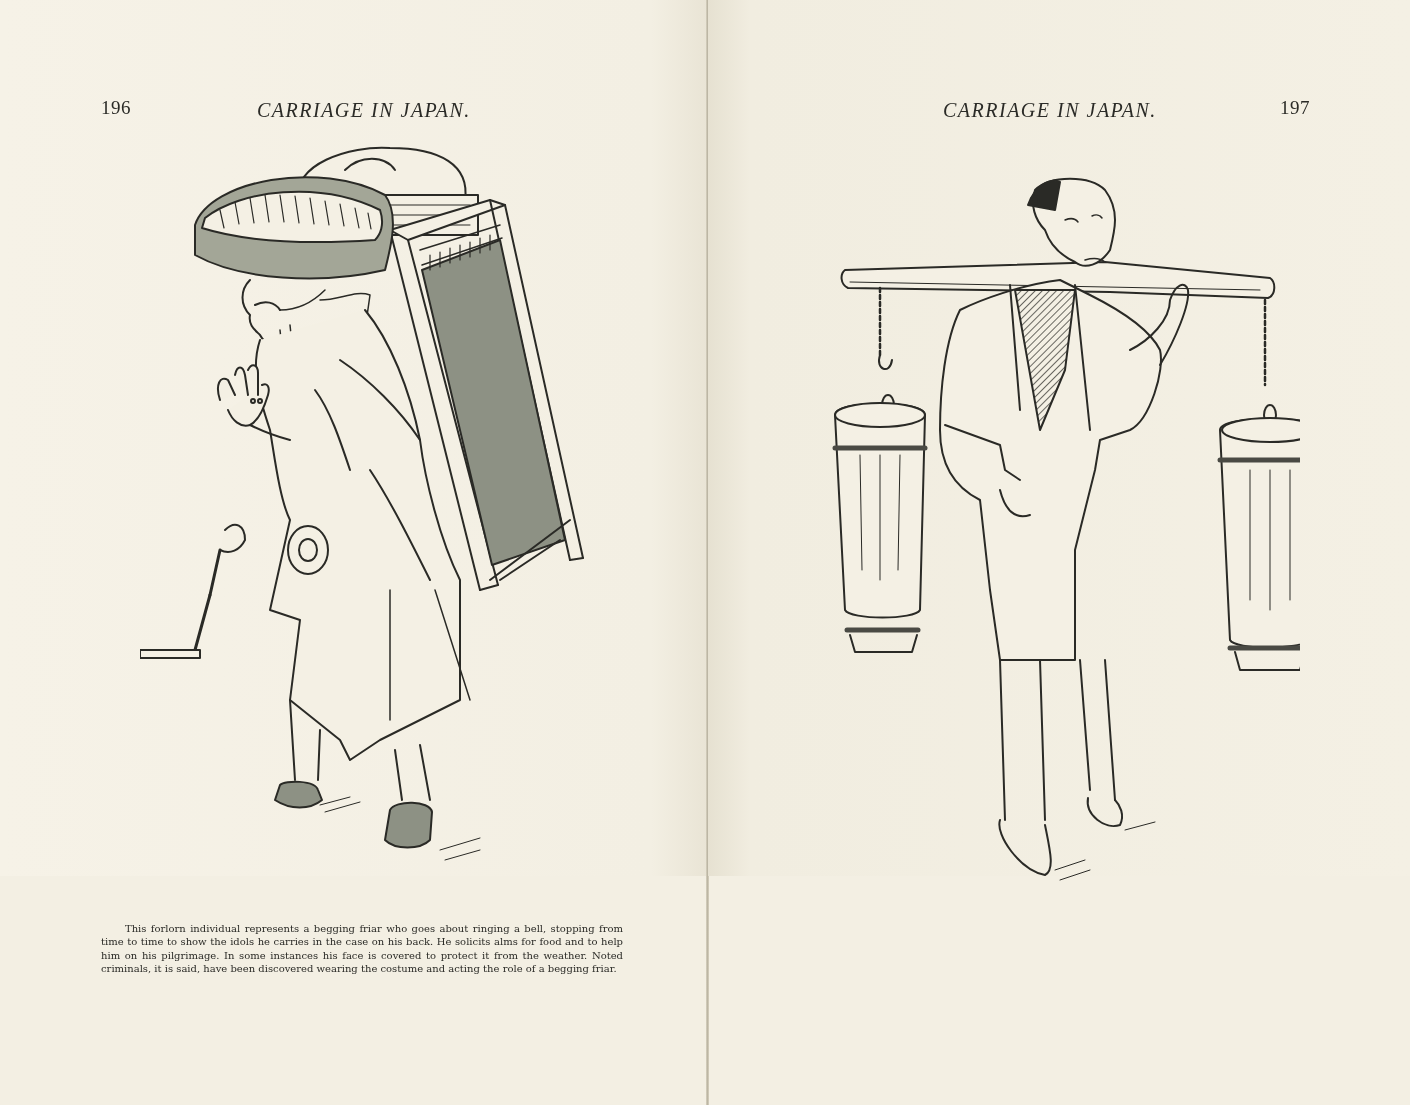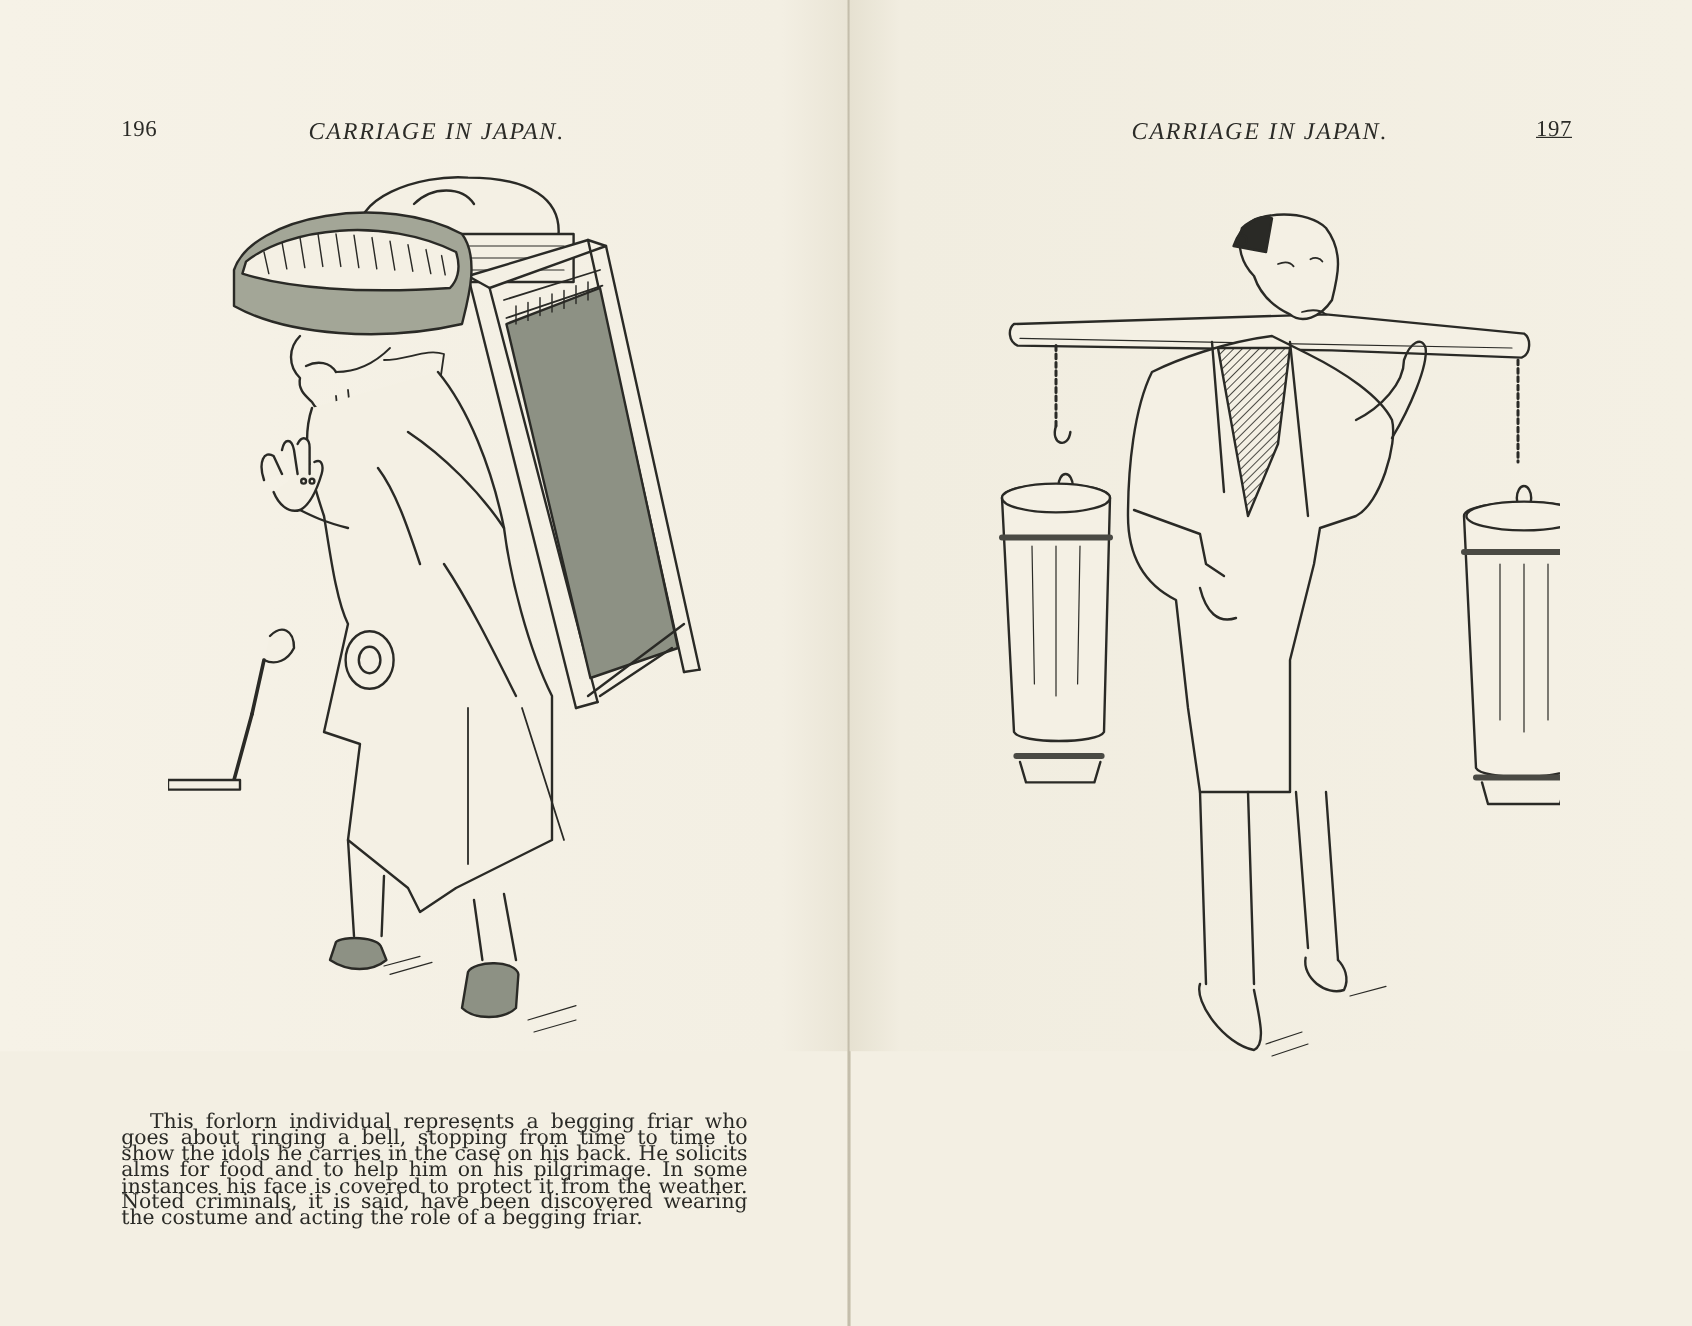--- a/index.html
+++ b/index.html
@@ -22,21 +22,21 @@
     }
     .folio {
       position: absolute; top: 97px; font-size: 19px; letter-spacing: 0.5px;
       color: #2b2b27;
     }
     .running-head {
       position: absolute; top: 99px; font-size: 20px; font-style: italic; letter-spacing: 1.5px;
       color: #2b2b27;
     }
     .caption {
-      position: absolute; font-family: "DejaVu Serif", serif; font-size: 17px; line-height: 13.4px;
+      position: absolute; font-family: "DejaVu Serif", serif; font-size: 10px; line-height: 13.4px;
       color: #2a2a26; text-align: justify;
     }
     .caption.left { left: 101px; top: 912px; width: 522px; text-indent: 24px; }
     .illus { position: absolute; }
     svg { display: block; }
   </style>
 </head>
 <body>
 
 <div class="spread">
@@ -113,21 +113,21 @@
       </svg>
     </div>
 
     <p class="caption left">This forlorn individual represents a begging friar who goes about ringing a bell, stopping from time to time to show the idols he carries in the case on his back. He solicits alms for food and to help him on his pilgrimage. In some instances his face is covered to protect it from the weather. Noted criminals, it is said, have been discovered wearing the costume and acting the role of a begging friar.</p>
   </div>
 
   <div class="gutter"></div>
 
   <div class="page right">
     <div class="running-head" style="left:235px;">CARRIAGE IN JAPAN.</div>
-    <div class="folio" style="left:572px;text-decoration:underline;">197</div>
+    <div class="folio" style="left:572px;">197</div>
 
     <div class="illus" style="left:122px; top:170px;">
       <svg width="470" height="750" viewBox="0 0 470 750">
         <defs>
           <pattern id="hatch" width="5" height="5" patternUnits="userSpaceOnUse" patternTransform="rotate(45)">
             <line x1="0" y1="0" x2="0" y2="5" stroke="#2a2a26" stroke-width="1.4"></line>
           </pattern>
         </defs>
         <g fill="none" stroke="#2a2a26" stroke-width="2" stroke-linejoin="round" stroke-linecap="round">
 

